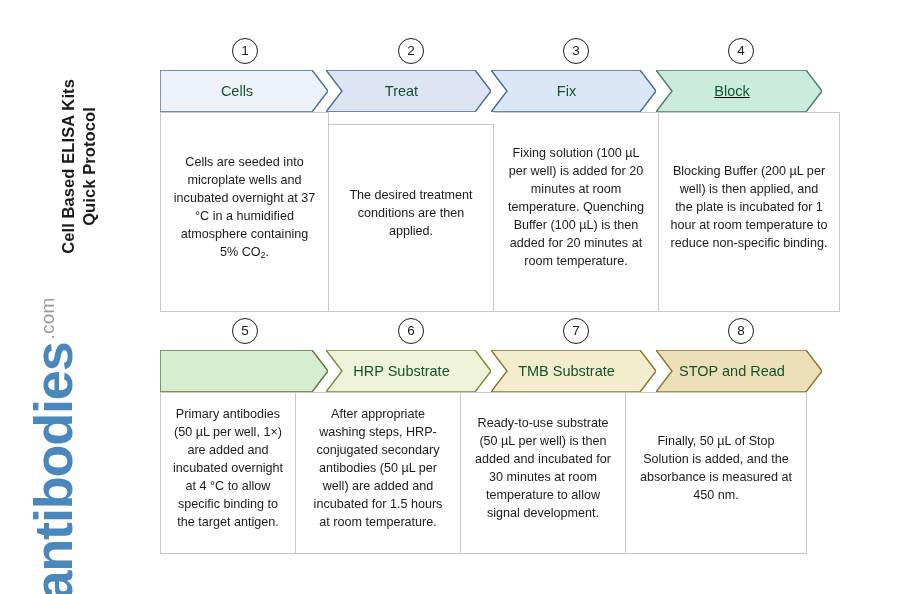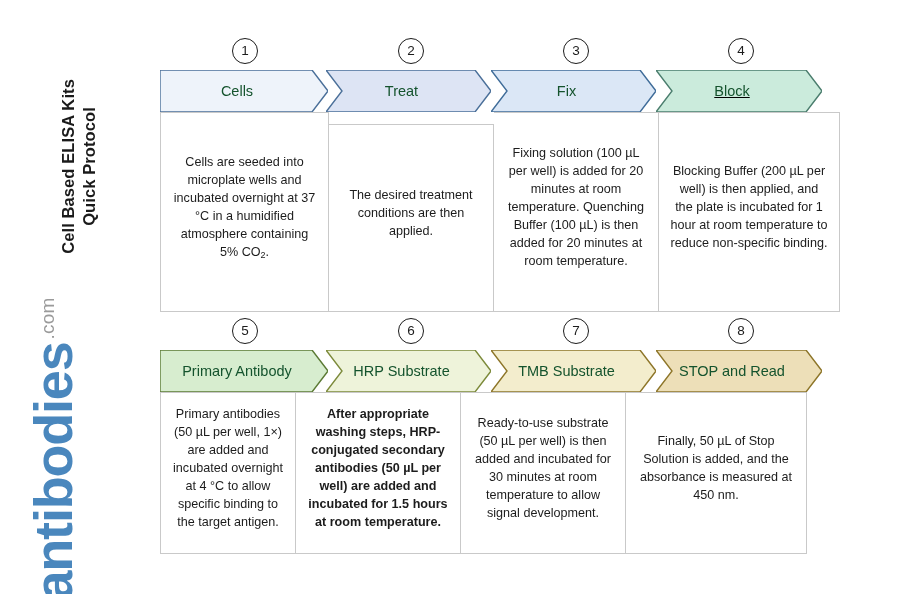--- a/index.html
+++ b/index.html
@@ -226,21 +226,20 @@
       <div class="step-badge" style="left: 72px;">5</div>
       <div class="step-badge" style="left: 238px;">6</div>
       <div class="step-badge" style="left: 403px;">7</div>
       <div class="step-badge" style="left: 568px;">8</div>
     </div>
   <div class="chevron-strip">
       <div class="chevron" style="left: 0px; width: 168px; z-index: 10;">
         <svg viewBox="0 0 168 42" preserveAspectRatio="none">
           <polygon points="0,0 152,0 168,21 152,42 0,42" fill="#d7edcf" stroke="#5b7a34" stroke-width="1.4" stroke-linejoin="miter"></polygon>
         </svg>
-        <span class="chevron-label">Primary Antibody</span>
       </div>
       <div class="chevron" style="left: 166px; width: 165px; z-index: 9;">
         <svg viewBox="0 0 165 42" preserveAspectRatio="none">
           <polygon points="0,0 149,0 165,21 149,42 0,42 16,21" fill="#eef3da" stroke="#7c8a3a" stroke-width="1.4" stroke-linejoin="miter"></polygon>
         </svg>
         <span class="chevron-label">HRP Substrate</span>
       </div>
       <div class="chevron" style="left: 496px; width: 166px; z-index: 7;">
         <svg viewBox="0 0 166 42" preserveAspectRatio="none">
           <polygon points="0,0 150,0 166,21 150,42 0,42 16,21" fill="#eddfb8" stroke="#8d7528" stroke-width="1.4" stroke-linejoin="miter"></polygon>
@@ -251,21 +250,21 @@
         <svg viewBox="0 0 165 42" preserveAspectRatio="none">
           <polygon points="0,0 149,0 165,21 149,42 0,42 16,21" fill="#f3edcd" stroke="#8d7528" stroke-width="1.4" stroke-linejoin="miter"></polygon>
         </svg>
         <span class="chevron-label">TMB Substrate</span>
       </div>
     </div>
   <div class="body-strip">
       <div class="body-cell" style="width: 136px;">
         <div class="body-text">Primary antibodies (50 µL per well, 1×) are added and incubated overnight at 4 °C to allow specific binding to the target antigen.</div>
       </div>
-      <div class="body-cell" style="width: 165px; font-weight: bold;">
+      <div class="body-cell" style="width: 165px;">
         <div class="body-text">After appropriate washing steps, HRP-conjugated secondary antibodies (50 µL per well) are added and incubated for 1.5 hours at room temperature.</div>
       </div>
       <div class="body-cell" style="width: 165px;">
         <div class="body-text">Ready-to-use substrate (50 µL per well) is then added and incubated for 30 minutes at room temperature to allow signal development.</div>
       </div>
       <div class="body-cell" style="width: 181px;">
         <div class="body-text">Finally, 50 µL of Stop Solution is added, and the absorbance is measured at 450 nm.</div>
       </div>
     </div>
 </div>

